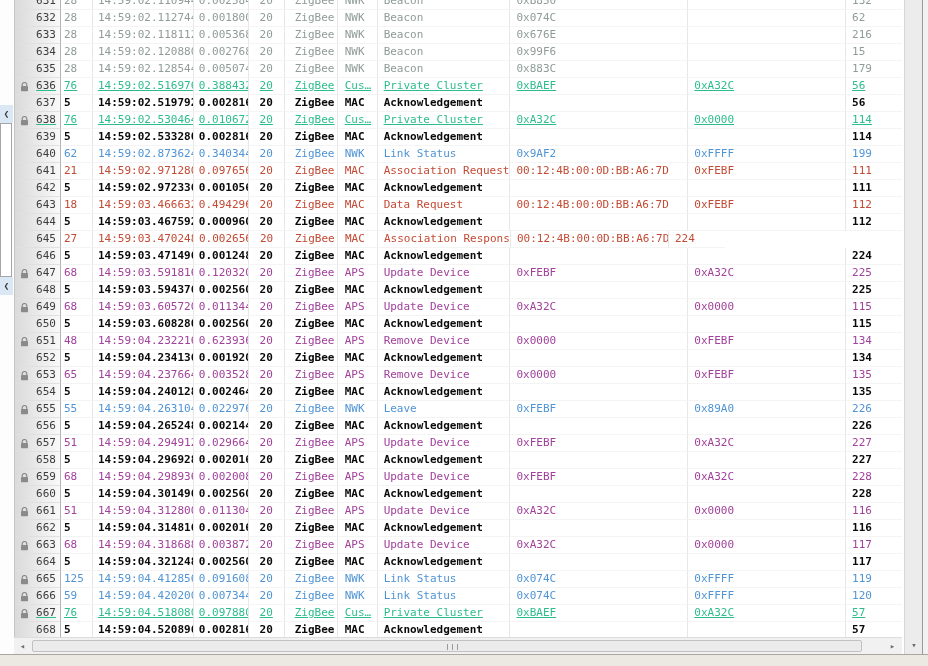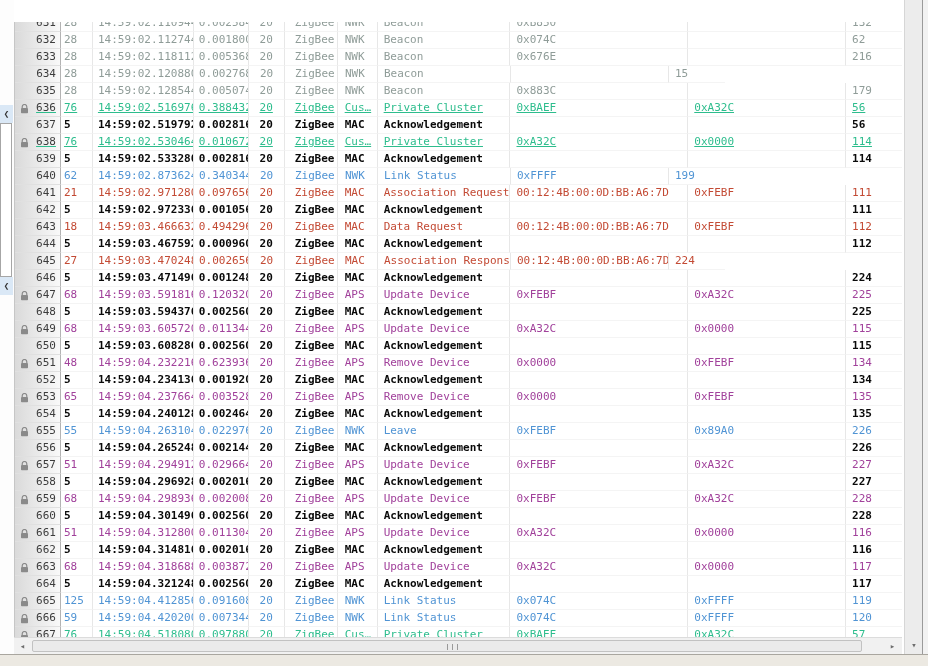--- a/index.html
+++ b/index.html
@@ -10,21 +10,21 @@
   .gutter { position:absolute; left:0; top:0; width:14px; height:654px; background:#fdfdfd; }
   .collapse-btn { position:absolute; left:0; width:13px; height:18px; background:#dae8f6;
                   color:#333; font-size:9px; line-height:18px; text-align:center; cursor:pointer; }
   .collapse-btn.b1 { top:105px; }
   .collapse-btn.b2 { top:277px; }
   .collapsed-pane { position:absolute; left:0; top:123px; width:12px; height:154px;
                     background:#ffffff; border:1px solid #a6a6a6; }
 
   
   .table-viewport { position:absolute; left:14px; top:0; width:888px; height:637px;
-                    overflow:hidden; background:#fff; border-left:1px solid #c6c6c6;margin-top:22px; }
+                    overflow:hidden; background:#fff; border-left:1px solid #c6c6c6; }
   .rows { position:absolute; left:0; top:-7px; width:100%; }
   .row { display:flex; height:17px; font-size:11px; line-height:16px; white-space:nowrap; }
   .cell { border-right:1px solid #e7e7e7; border-bottom:1px solid #f4f4f4; overflow:hidden; }
 
   .col-num   { width:46px; position:relative; text-align:right; padding-right:4px;
                background:linear-gradient(to right,#dadada,#f9f9f9); color:#3c3c3c;
                border-right:1px solid #b3b3b3; border-bottom:1px solid #e0e0e0; font-weight:normal; }
   .col-len   { width:32px;  padding-left:3px; }
   .col-time  { width:101px; padding-left:5px; }
   .col-delta { width:55px;  padding-left:5px; }
@@ -122,20 +122,21 @@
       </div>
       <div class="row c-grey">
         <div class="cell col-num">634</div>
         <div class="cell col-len">28</div>
         <div class="cell col-time">14:59:02.120880</div>
         <div class="cell col-delta">0.002768</div>
         <div class="cell col-ch">20</div>
         <div class="cell col-proto">ZigBee</div>
         <div class="cell col-layer">NWK</div>
         <div class="cell col-info">Beacon</div>
+        <div class="cell col-src">0x99F6</div>
         <div class="cell col-dst"></div>
         <div class="cell col-lqi">15</div>
       </div>
       <div class="row c-grey">
         <div class="cell col-num">635</div>
         <div class="cell col-len">28</div>
         <div class="cell col-time">14:59:02.128544</div>
         <div class="cell col-delta">0.005074</div>
         <div class="cell col-ch">20</div>
         <div class="cell col-proto">ZigBee</div>
@@ -205,20 +206,21 @@
       </div>
       <div class="row c-blue">
         <div class="cell col-num">640</div>
         <div class="cell col-len">62</div>
         <div class="cell col-time">14:59:02.873624</div>
         <div class="cell col-delta">0.340344</div>
         <div class="cell col-ch">20</div>
         <div class="cell col-proto">ZigBee</div>
         <div class="cell col-layer">NWK</div>
         <div class="cell col-info">Link Status</div>
+        <div class="cell col-src">0x9AF2</div>
         <div class="cell col-dst">0xFFFF</div>
         <div class="cell col-lqi">199</div>
       </div>
       <div class="row c-red">
         <div class="cell col-num">641</div>
         <div class="cell col-len">21</div>
         <div class="cell col-time">14:59:02.971280</div>
         <div class="cell col-delta">0.097656</div>
         <div class="cell col-ch">20</div>
         <div class="cell col-proto">ZigBee</div>

